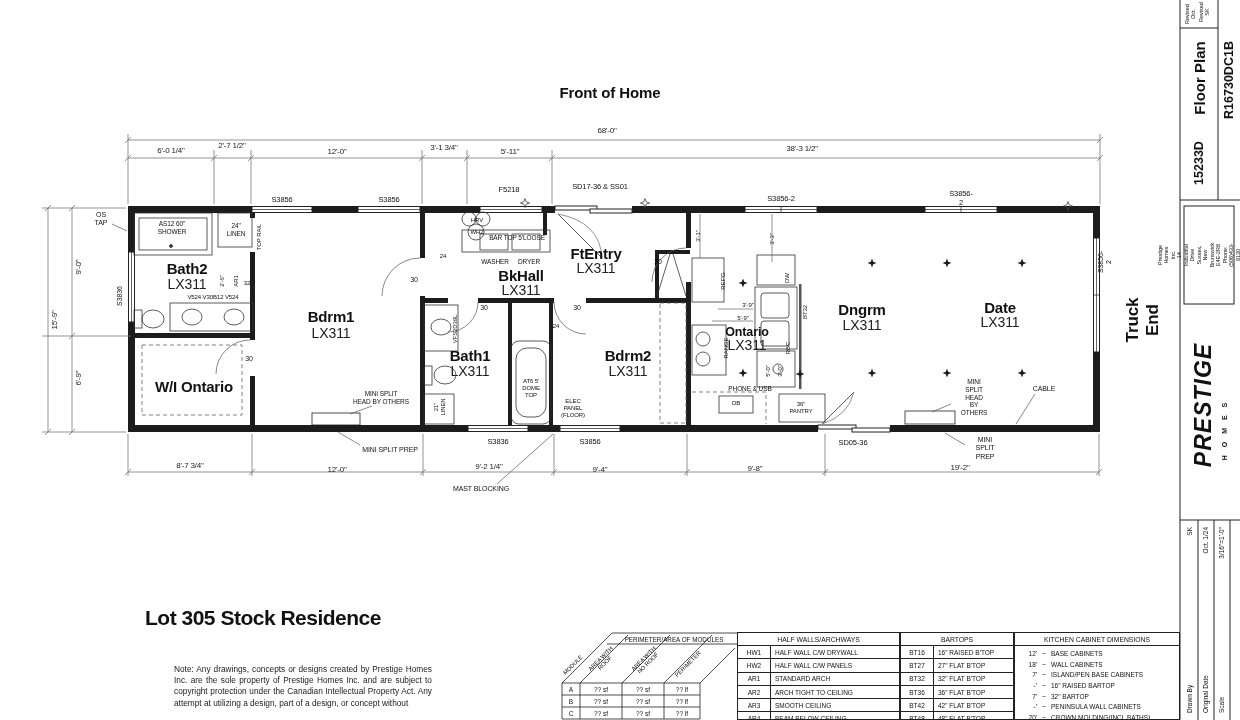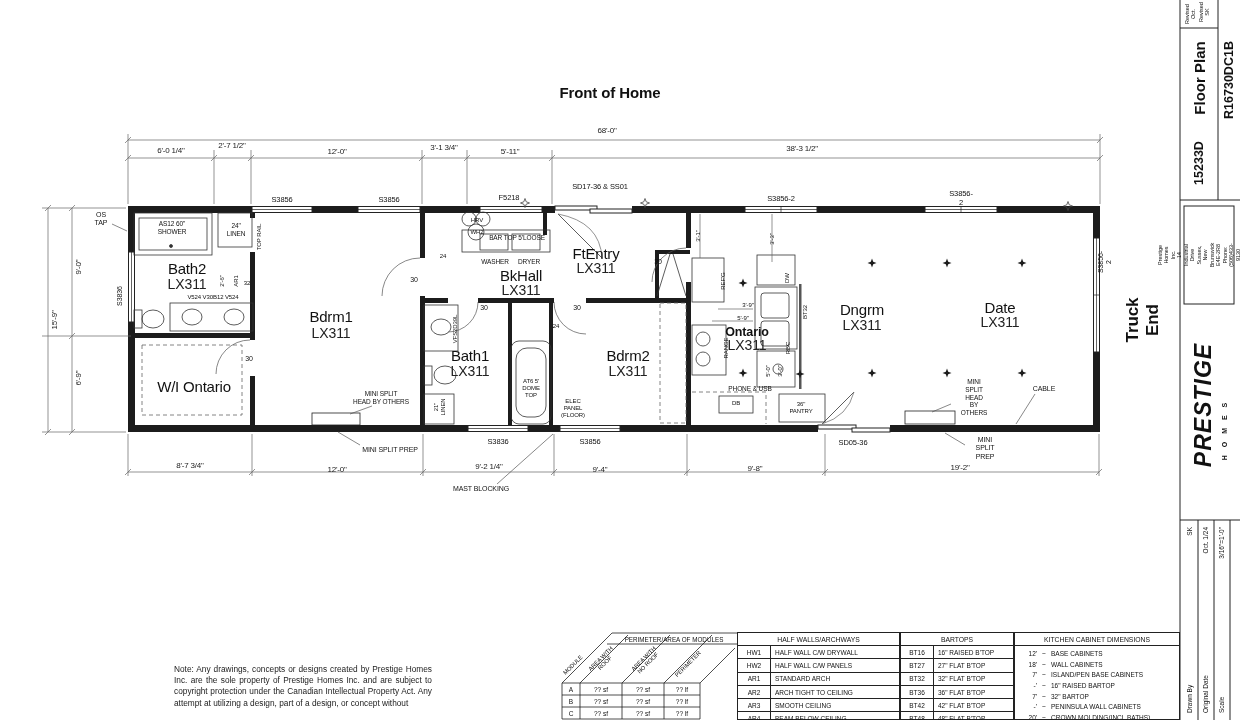--- a/index.html
+++ b/index.html
@@ -3,21 +3,21 @@
 <meta charset="utf-8">
 <style>
   html,body{margin:0;padding:0;background:#fff;width:1240px;height:720px;overflow:hidden}
   #sheet{position:relative;width:983px;height:720px;background:#fff;font-family:"Liberation Sans",sans-serif;color:#111}
   svg{position:absolute;left:0;top:0}
   .lbl{position:absolute;transform:translate(-50%,-50%);font:6.5px/1.2 "Liberation Sans",sans-serif;color:#111;
        white-space:pre-line;text-align:center;letter-spacing:-0.1px}
   .r{transform:translate(-50%,-50%) rotate(-90deg)}
   .s6{font-size:6px}.s7{font-size:7px}.s75{font-size:7.5px}
   .dim{font-size:8px;color:#222;letter-spacing:-0.2px}
-  .room{font-weight:normal;font-size:15px;letter-spacing:-0.2px}
+  .room{font-weight:bold;font-size:15px;letter-spacing:-0.2px}
   .room-sm{font-weight:bold;font-size:12.5px}
   .model{font-size:14px;color:#222}
   .hdr{font-weight:bold;font-size:15px}
   .stamp-box{position:absolute;left:153px;top:569px;width:214px;height:27px;border:2.5px solid #3b4fc1;border-radius:6px;
        display:flex;align-items:center;justify-content:center}
   .stamp-txt{color:#cf1f1f;font-weight:bold;font-size:15px;letter-spacing:-0.3px}
   .proj{position:absolute;transform:translate(-50%,-50%);font-weight:bold;font-size:21px;letter-spacing:-0.5px;white-space:nowrap}
   .note{position:absolute;left:174px;top:664px;width:258px;font-size:8.3px;line-height:1.35;text-align:justify;color:#222}
   
   .tbl{position:absolute;border:1px solid #222;box-sizing:border-box;font-size:6.5px;background:#fff}
@@ -285,21 +285,21 @@
   <div class="lbl dim" style="left:607px;top:131px">68'-0"</div>
   <div class="lbl dim" style="left:171px;top:151px">6'-0 1/4"</div>
   <div class="lbl dim" style="left:232px;top:146px">2'-7 1/2"</div>
   <div class="lbl dim" style="left:337px;top:152px">12'-0"</div>
   <div class="lbl dim" style="left:444px;top:148px">3'-1 3/4"</div>
   <div class="lbl dim" style="left:510px;top:152px">5'-11"</div>
   <div class="lbl dim" style="left:802px;top:149px">38'-3 1/2"</div>
 
   <div class="lbl s75" style="left:282px;top:199px">S3856</div>
   <div class="lbl s75" style="left:389px;top:199px">S3856</div>
-  <div class="lbl s75" style="left:509px;top:197px">F5218</div>
+  <div class="lbl s75" style="left:509px;top:189px">F5218</div>
   <div class="lbl s75" style="left:600px;top:186px">SD17-36 &amp; SS01</div>
   <div class="lbl s75" style="left:781px;top:198px">S3856-2</div>
   <div class="lbl s75" style="left:961px;top:198px">S3856-2</div>
 
   <div class="lbl s7" style="left:101px;top:219px">OS
 TAP</div>
   <div class="lbl s7 r" style="left:120px;top:296px">S3836</div>
   <div class="lbl dim r" style="left:79px;top:267px">9'-0"</div>
   <div class="lbl dim r" style="left:79px;top:378px">6'-9"</div>
   <div class="lbl dim r" style="left:55px;top:320px">15'-9"</div>
@@ -385,20 +385,21 @@
   <div class="lbl s7" style="left:985px;top:449px">MINI SPLIT PREP</div>
   <div class="lbl s7" style="left:481px;top:489px">MAST BLOCKING</div>
 
   <div class="lbl dim" style="left:190px;top:466px">8'-7 3/4"</div>
   <div class="lbl dim" style="left:337px;top:470px">12'-0"</div>
   <div class="lbl dim" style="left:489px;top:467px">9'-2 1/4"</div>
   <div class="lbl dim" style="left:600px;top:470px">9'-4"</div>
   <div class="lbl dim" style="left:755px;top:469px">9'-8"</div>
   <div class="lbl dim" style="left:960px;top:468px">19'-2"</div>
 
+  <div class="proj" style="left:263px;top:618px">Lot 305 Stock Residence</div>
   <div class="note">Note:  Any drawings, concepts or designs created by Prestige Homes Inc. are the sole property of Prestige Homes Inc. and are subject to copyright protection under the Canadian Intellectual Property Act. Any attempt at utilizing a design, part of a design, or concept without</div>
 
   <div>
     <div class="cell" style="left:674px;top:638.5px;font-size:6.3px">PERIMETER/AREA OF MODULES</div>
     <div class="slant" style="left:573px;top:665px">MODULE</div>
     <div class="slant" style="left:603px;top:661px">AREA WITH
 ROOF</div>
     <div class="slant" style="left:646px;top:661px">AREA WITH
 NO ROOF</div>
     <div class="slant" style="left:688px;top:664px">PERIMETER</div>

